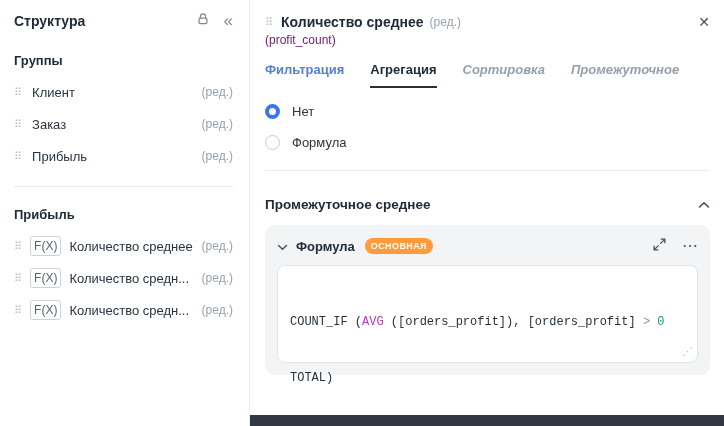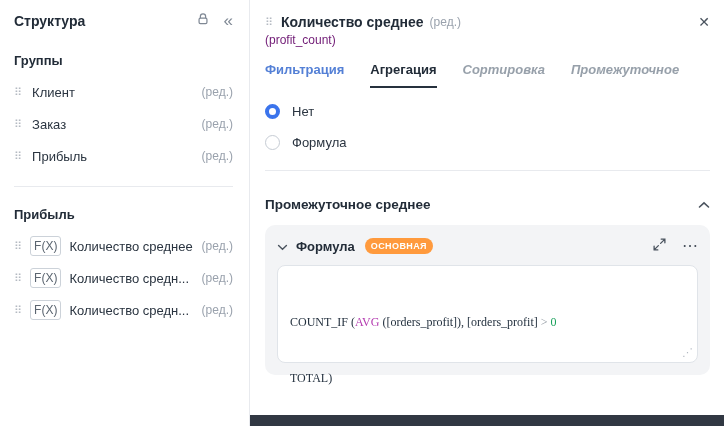--- a/index.html
+++ b/index.html
@@ -51,21 +51,21 @@
 
   .card { background:#f3f4f6; border-radius:10px; padding:12px; margin-top:12px; }
   .card-header { display:flex; align-items:center; }
   .card-title { font-weight:bold; font-size:13px; color:#222c38; margin-left:8px; }
   .badge { background:#ff9a3d; color:#fff; font-size:9px; font-weight:bold; letter-spacing:.4px;
            padding:3px 6px; border-radius:8px; margin-left:10px; }
   .card-actions { margin-left:auto; display:flex; align-items:center; gap:16px; color:#4a535e; }
   .ellipsis { font-size:16px; line-height:1; cursor:pointer; color:#4a535e; }
 
   .code { background:#fff; border:1px solid #e0e4e9; border-radius:8px; margin-top:10px; height:98px;
-          padding:10px 12px; font-family:Liberation Serif, serif; font-size:12px; line-height:1.55;
+          padding:10px 12px; font-family:Liberation Mono, monospace; font-size:12px; line-height:1.55;
           color:#24313f; position:relative; white-space:pre; }
   .tok-fn { color:#b43bb0; }
   .tok-op { color:#8b939c; }
   .tok-num { color:#18a05a; }
   .resize-grip { position:absolute; right:4px; bottom:1px; color:#b4bac2; font-size:11px; cursor:nwse-resize; }
 
   .footer-bar { position:absolute; left:0; right:0; bottom:0; height:11px; background:#313843; cursor:pointer; }
 </style>
 </head>
 <body>

